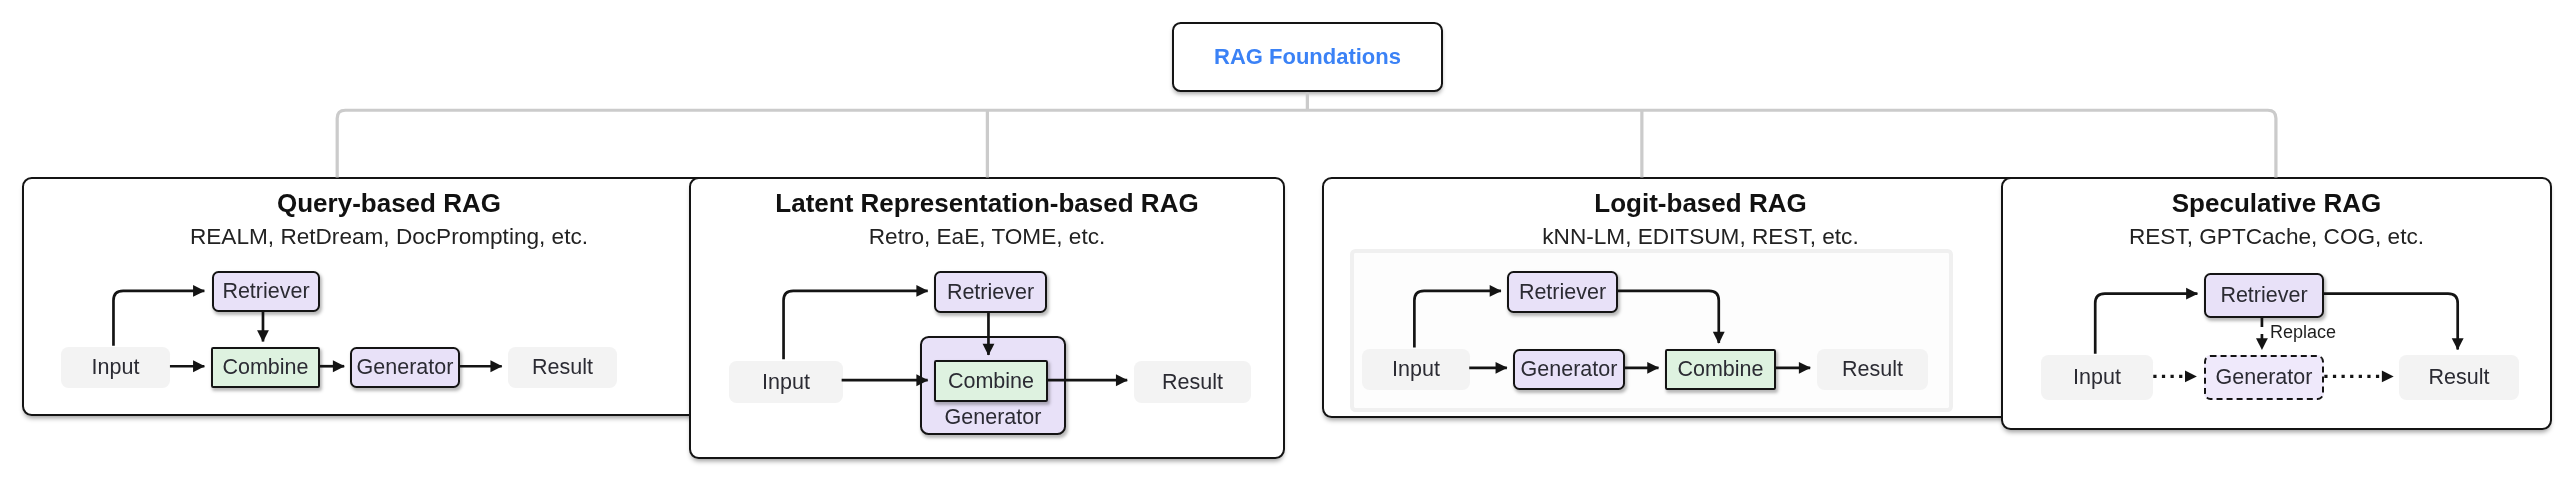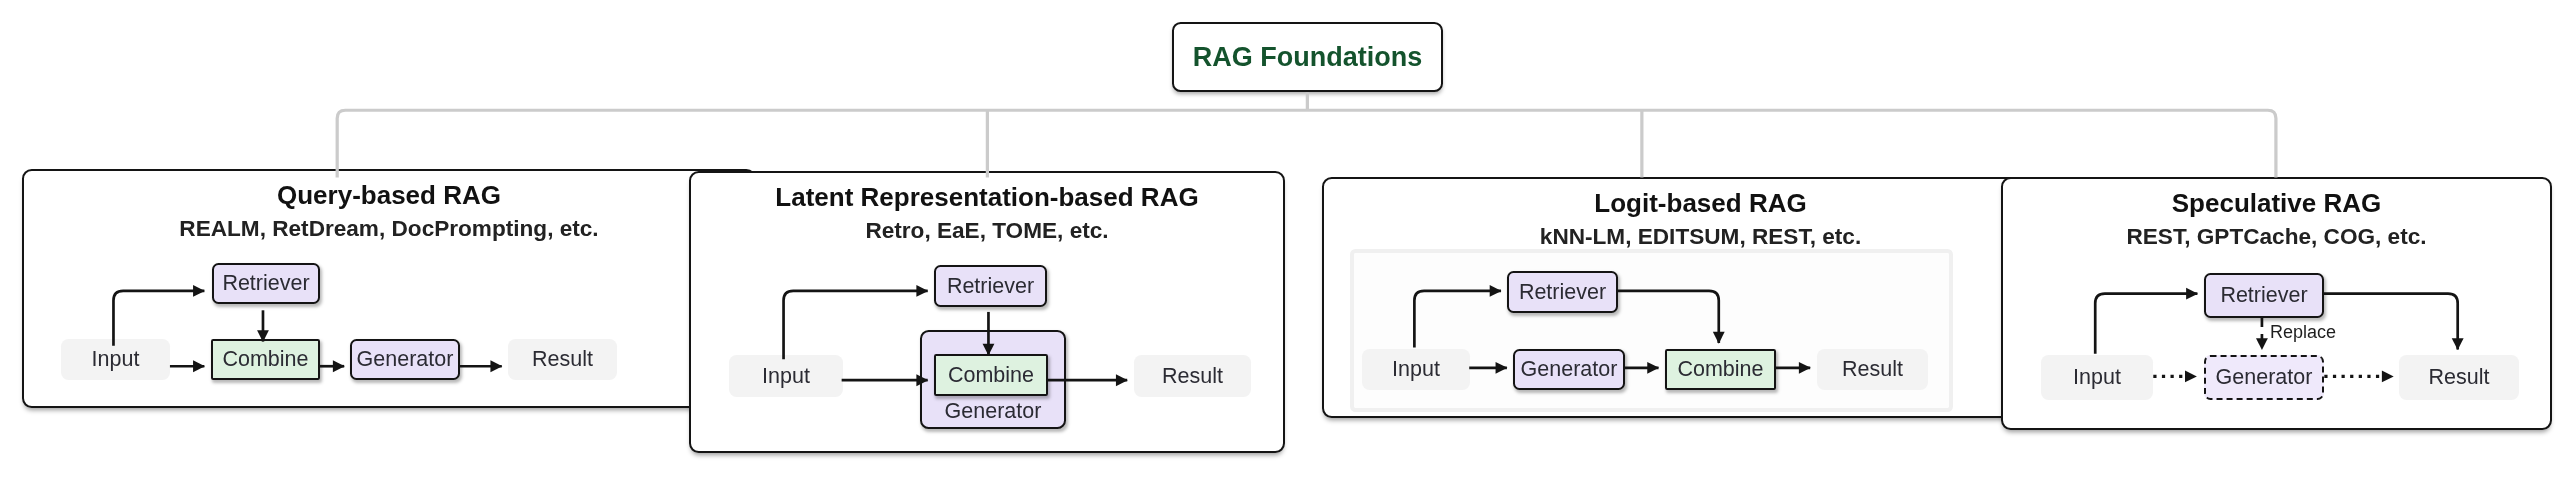--- a/index.html
+++ b/index.html
@@ -6,38 +6,38 @@
   body{
     position:relative;width:2576px;height:491px;overflow:hidden;
     font-family:"Liberation Sans","DejaVu Sans",sans-serif;
   }
   
   .root-box{
     position:absolute;left:1172px;top:22px;width:271px;height:70px;
     box-sizing:border-box;border:2.7px solid var(--stroke);border-radius:8.6px;
     background:#ffffff;display:flex;align-items:center;justify-content:center;
     box-shadow:0 3.2px 4.3px -1.6px rgba(0,0,0,.35);
-    font-size:27px;font-weight:700;color:#14532d;z-index:3;
+    font-size:22px;font-weight:700;color:#3b82f6;z-index:3;
   }
   
   .panel{
     position:absolute;box-sizing:border-box;background:#ffffff;
     border:2.2px solid var(--stroke);border-radius:9.7px;
     box-shadow:0 3.8px 4.8px -2.2px rgba(0,0,0,.4);z-index:2;
   }
   .panel h2{
     margin:9.7px 0 0;text-align:center;font-size:26px;font-weight:700;
     color:#111111;line-height:29px;
   }
   .panel .sub{
-    margin:5.4px 0 0;text-align:center;font-size:22.6px;font-weight:700;
+    margin:5.4px 0 0;text-align:center;font-size:22.6px;font-weight:400;
     color:#222222;line-height:27px;
   }
-  .p1{left:22px;top:169px;width:734px;height:239px;}
-  .p2{left:689px;top:171px;width:596px;height:282px;}
+  .p1{left:22px;top:177px;width:734px;height:239px;}
+  .p2{left:689px;top:177px;width:596px;height:282px;}
   .p3{left:1322px;top:177px;width:757px;height:241px;}
   .p4{left:2001px;top:177px;width:551px;height:253px;}
   
   .node{
     position:absolute;box-sizing:border-box;height:41px;
     display:flex;align-items:center;justify-content:center;
     font-size:21.5px;color:#2b2b33;border-radius:6.5px;white-space:nowrap;
   }
   .plain{background:var(--plain);border-radius:7.5px;}
   .lav{background:var(--lavender);border:2.7px solid var(--stroke);

